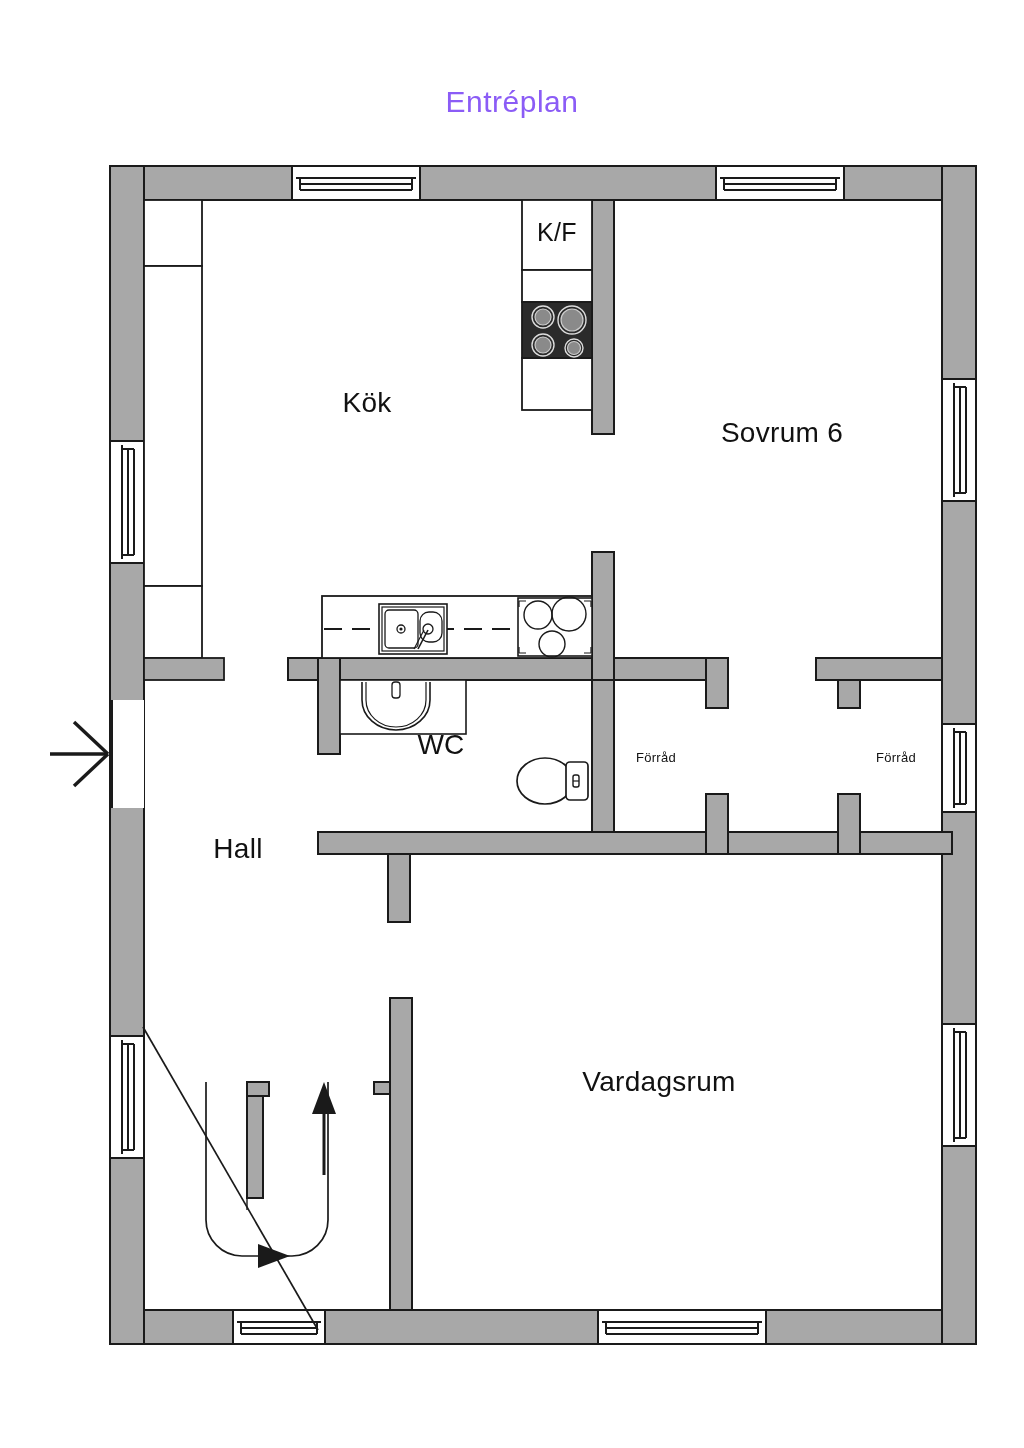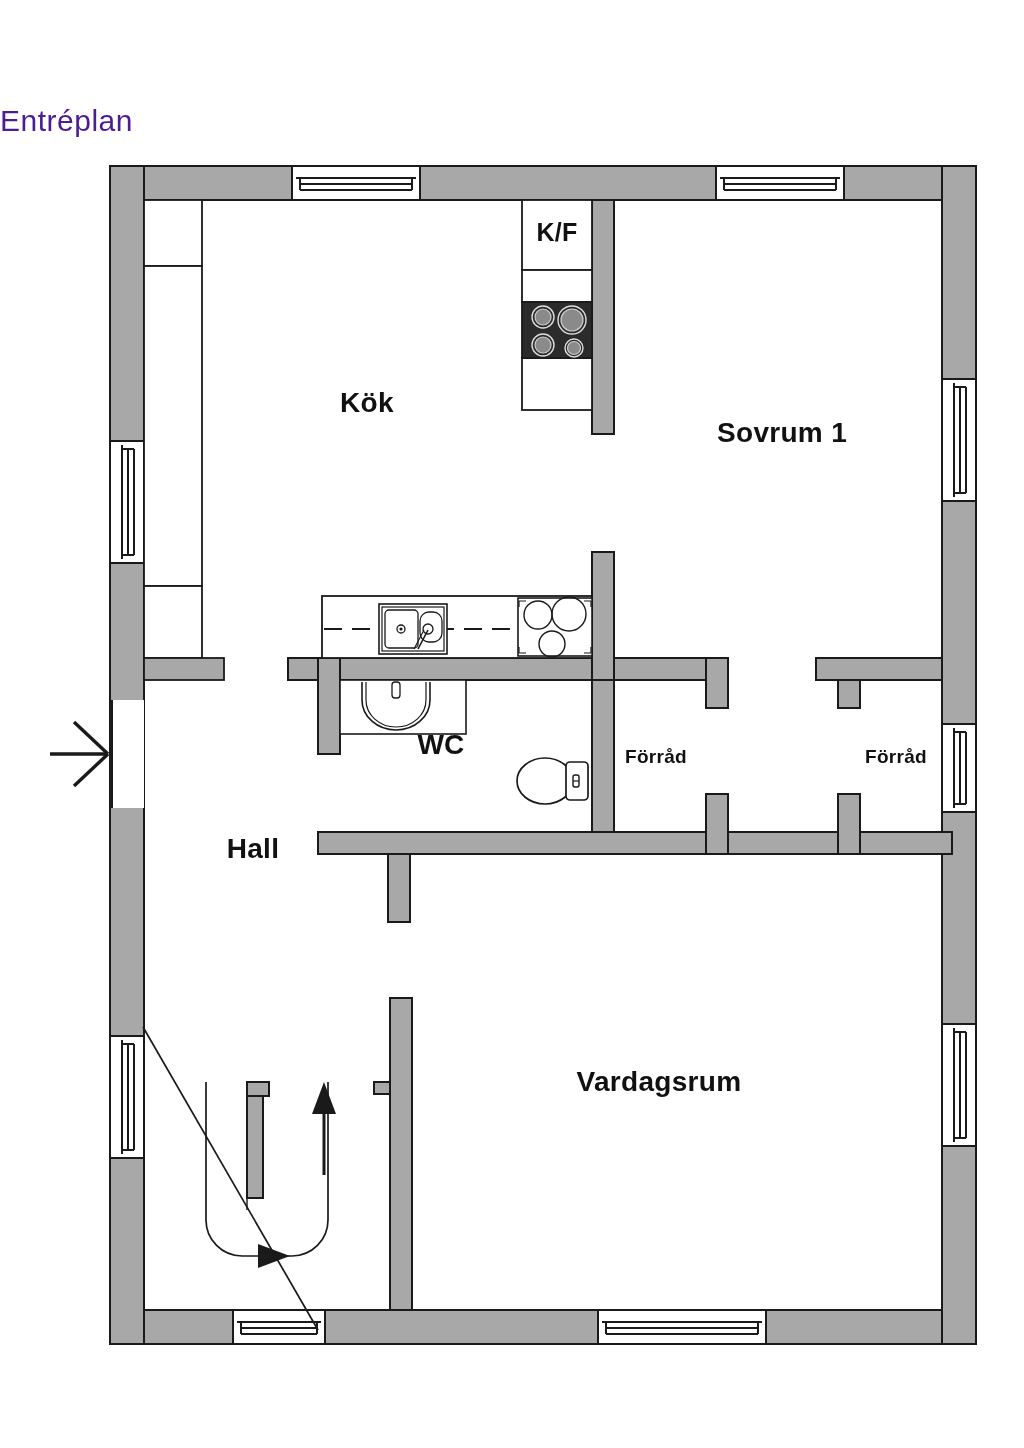--- a/index.html
+++ b/index.html
@@ -16,44 +16,45 @@
     position: relative;
   }
   #plan-root {
     position: relative;
     width: 1024px;
     height: 1448px;
   }
   #plan-title {
     position: absolute;
     left: 0;
-    top: 104px;
+    top: 85px;
     width: 1024px;
+    text-align: center;
     font-size: 30px;
     font-weight: 400;
     letter-spacing: 0.5px;
-    color: #4c1d95;
+    color: #8b5cf6;
   }
   #plan-svg {
     position: absolute;
     left: 0;
     top: 0;
   }
   .room-label {
     position: absolute;
-    font-weight: 700;
+    font-weight: 400;
     color: #111111;
     white-space: nowrap;
     transform: translate(-50%, -50%);
     letter-spacing: 0.3px;
     text-align: center;
   }
   .label-lg { font-size: 28px; }
   .label-md { font-size: 25px; }
-  .label-sm { font-size: 19px; }
+  .label-sm { font-size: 13px; }
 </style>
 </head>
 <body>
 
 <div id="plan-root">
 
   <div id="plan-title">Entréplan</div>
 
   <svg id="plan-svg" width="1024" height="1448" viewBox="0 0 1024 1448">
 
@@ -278,25 +279,25 @@
       <line x1="74" y1="722" x2="108" y2="754"></line>
       <line x1="74" y1="786" x2="108" y2="754"></line>
     </g>
 
   </svg>
 
   <div class="room-label label-lg" style="left:367px; top:403px;">Kök</div>
 
   <div class="room-label label-md" style="left:557px; top:232px;">K/F</div>
 
-  <div class="room-label label-lg" style="left:782px; top:433px;">Sovrum 1</div>
+  <div class="room-label label-lg" style="left:782px; top:433px;">Sovrum 6</div>
 
   <div class="room-label label-lg" style="left:441px; top:745px;">WC</div>
 
   <div class="room-label label-sm" style="left:656px; top:757px;">Förråd</div>
 
   <div class="room-label label-sm" style="left:896px; top:757px;">Förråd</div>
 
-  <div class="room-label label-lg" style="left:253px; top:849px;">Hall</div>
+  <div class="room-label label-lg" style="left:238px; top:849px;">Hall</div>
 
   <div class="room-label label-lg" style="left:659px; top:1082px;">Vardagsrum</div>
 
 </div>
 
 </body></html>

